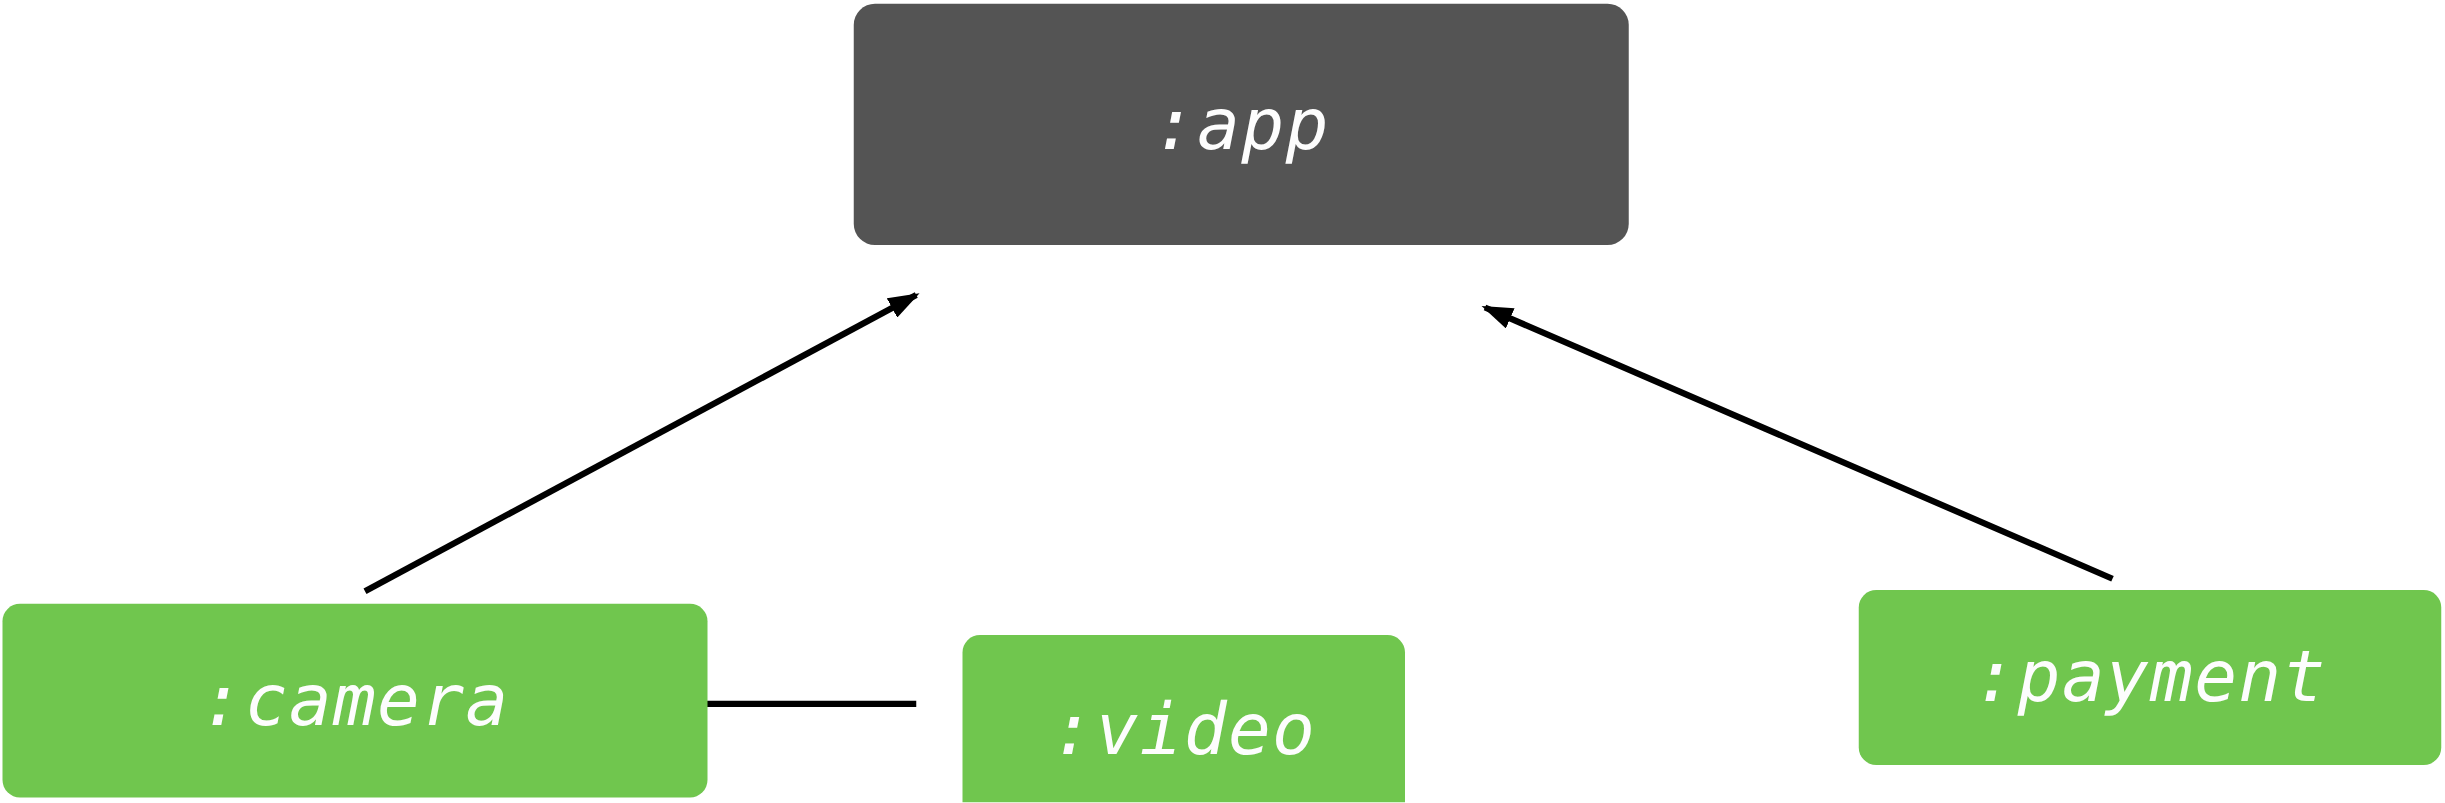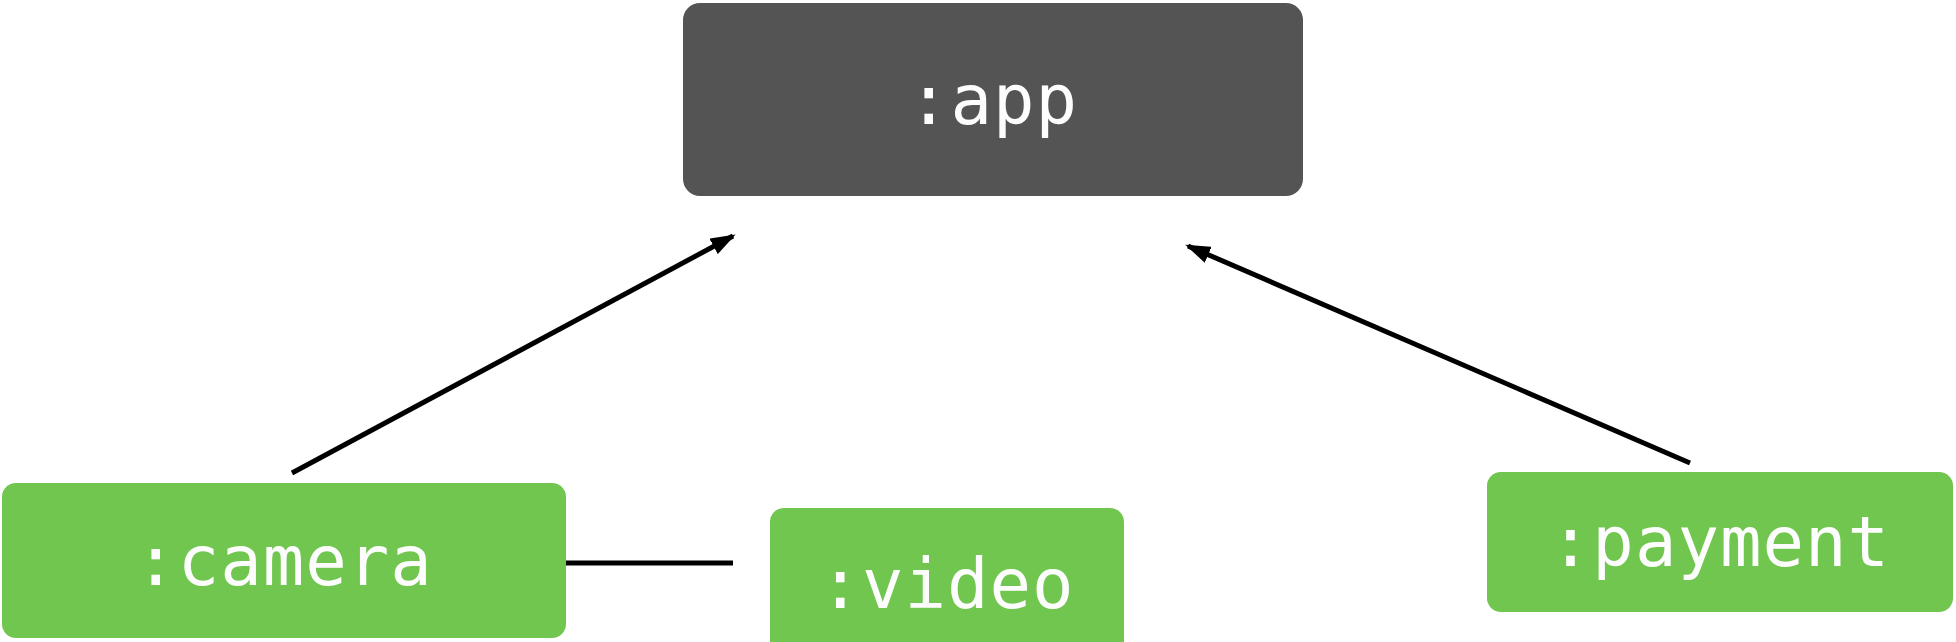--- a/index.html
+++ b/index.html
@@ -25,23 +25,24 @@
   }
   .node {
     position: absolute;
     display: flex;
     align-items: center;
     justify-content: center;
     box-sizing: border-box;
   }
   .node-label {
     color: #fdfdfd;
-    font-size: 69px;
+    font-size: 57px;
     letter-spacing: 1px;
     white-space: nowrap;
+    font-style: italic;
   }
   .node-app {
     left: 683px;
     top: 3px;
     width: 620px;
     height: 193px;
     border-radius: 17px;
   }
   .node-camera {
     left: 2px;

